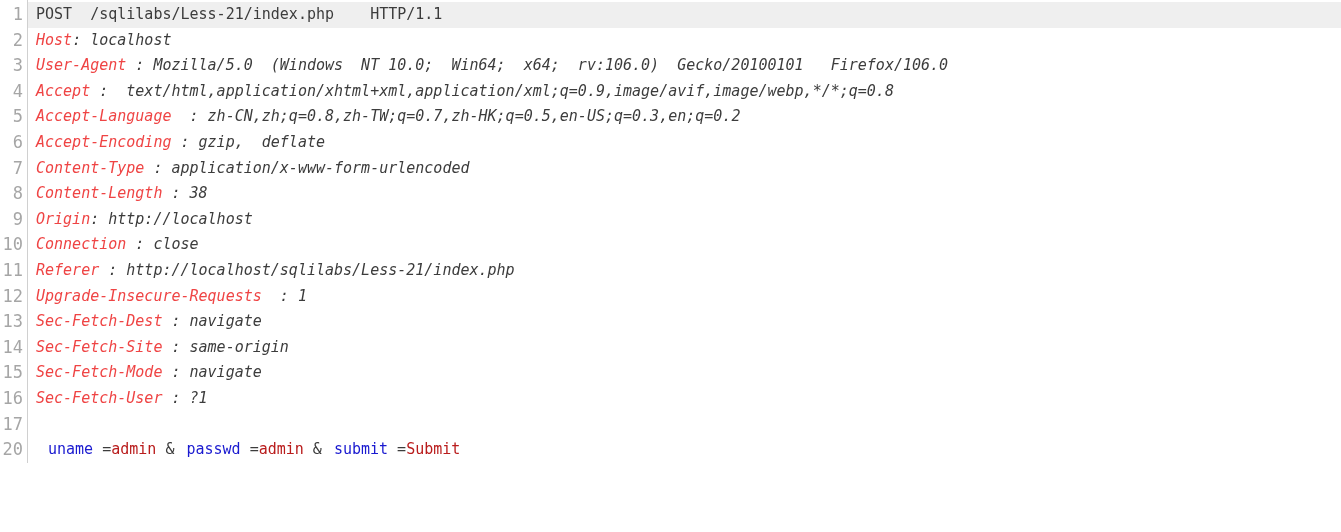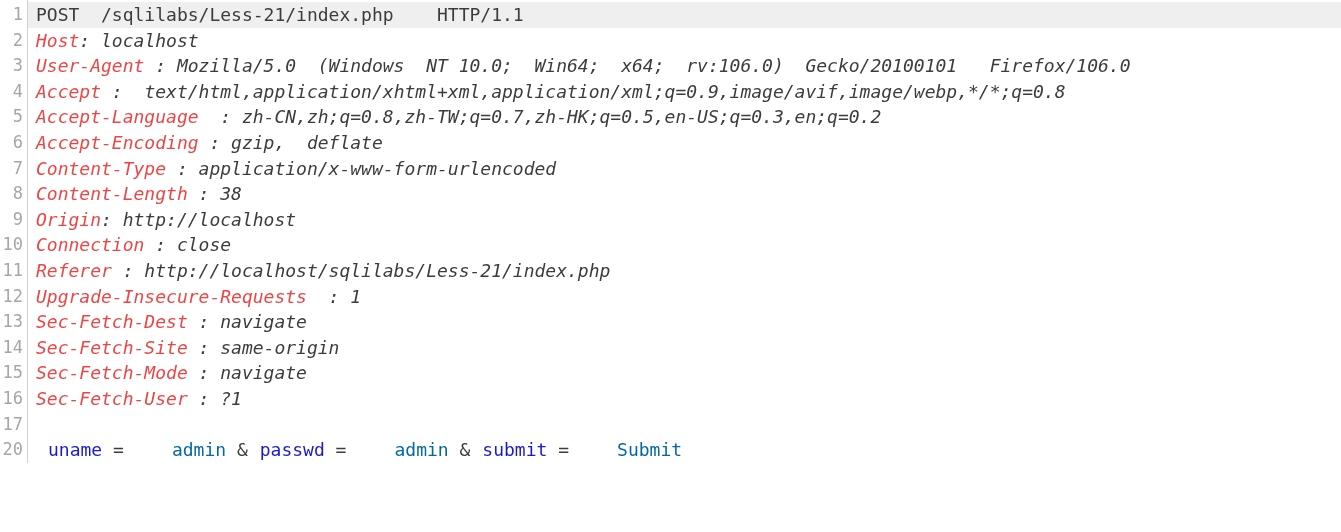--- a/index.html
+++ b/index.html
@@ -48,35 +48,35 @@
 
   
   .code {
     flex: 1 1 auto;
     padding-top: 2px;
     overflow: hidden;
   }
   .code-line {
     height: 25.6px;
     line-height: 25.6px;
-    font-size: 18px;
+    font-size: 15px;
     color: #3c3c3c;
     white-space: pre;
     padding-left: 8px;
     box-sizing: border-box;
     letter-spacing: 0px;
   }
   .code-line.highlight {
     background: #efefef;
   }
 
   .tok-key   { color: #ef4444; font-style: italic; }
   .tok-val   { color: #3c3c3c; font-style: italic; }
   .tok-param { color: #1a1ad0; margin-left: 12px; }
-  .tok-data  { color: #0369a1; margin-left: 48px; }
+  .tok-data  { color: #b91c1c; }
   .tok-sep   { color: #3c3c3c; }
   .tok-plain { color: #3c3c3c; }
 </style>
 </head>
 <body>
 
 <div id="editor">
 
   <div class="gutter">
       <div class="gutter-line">1</div>

